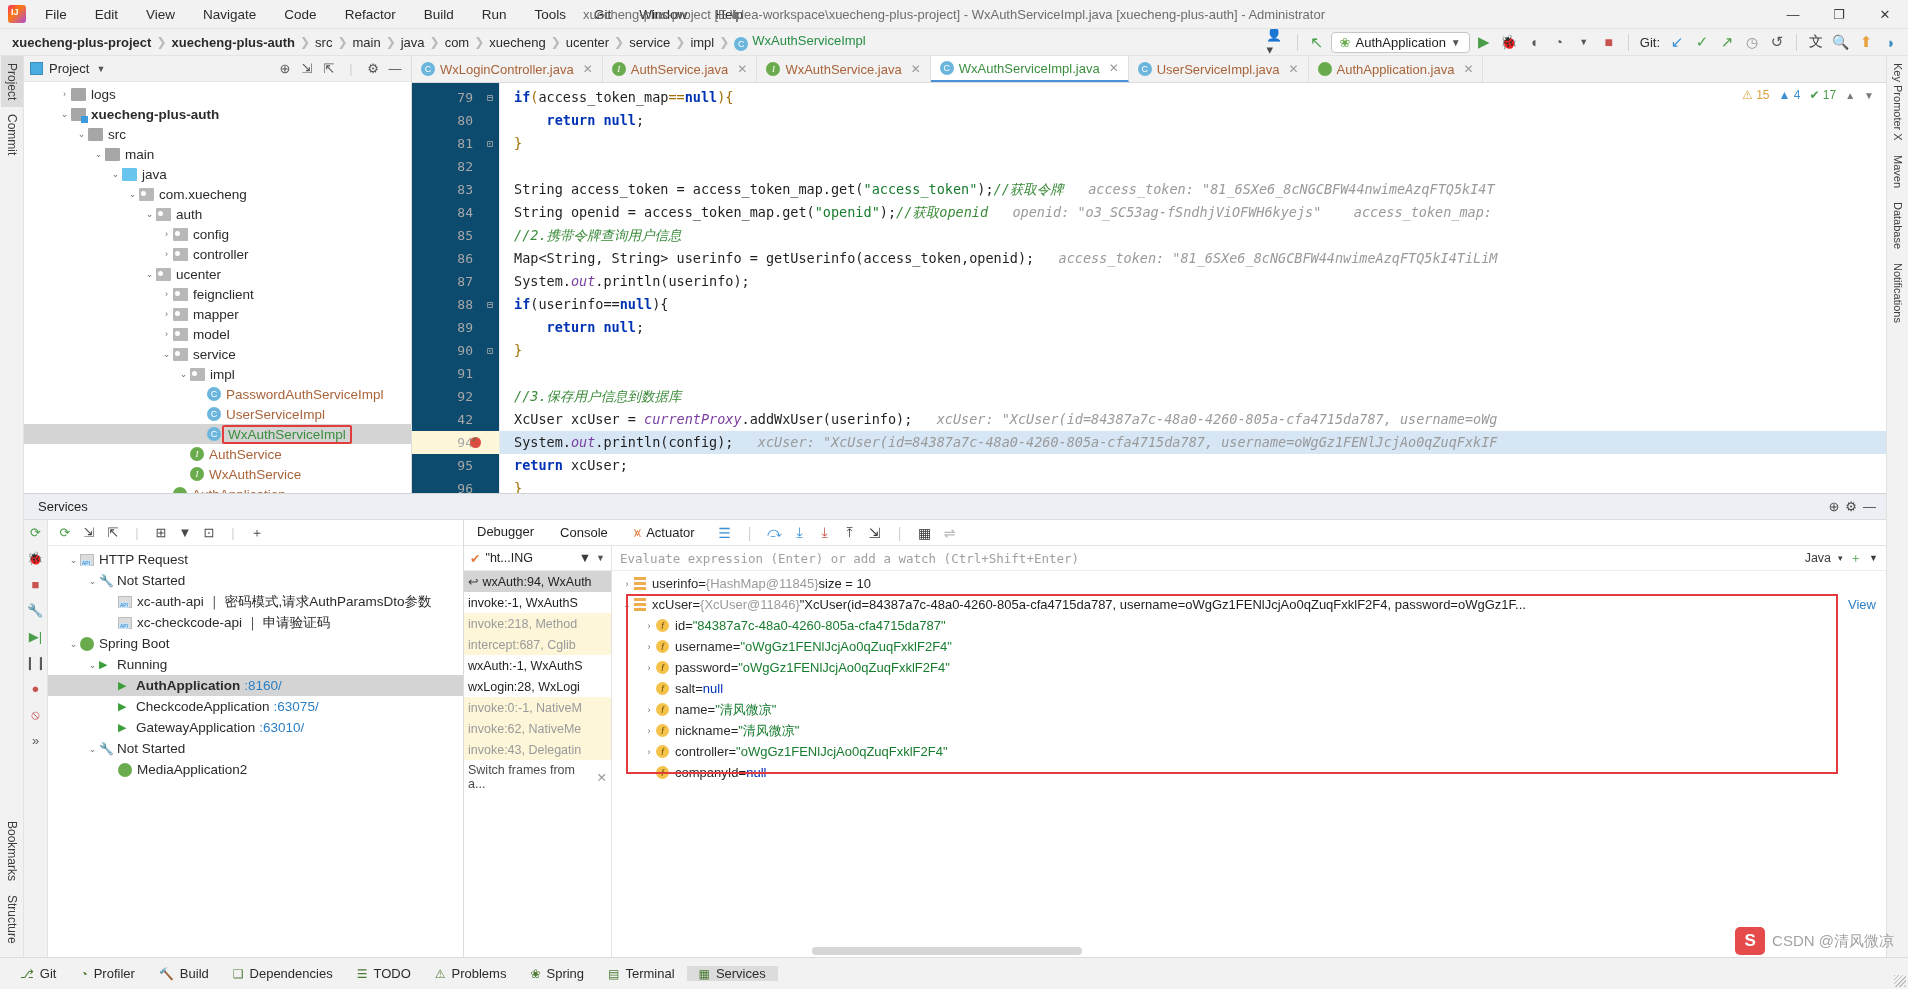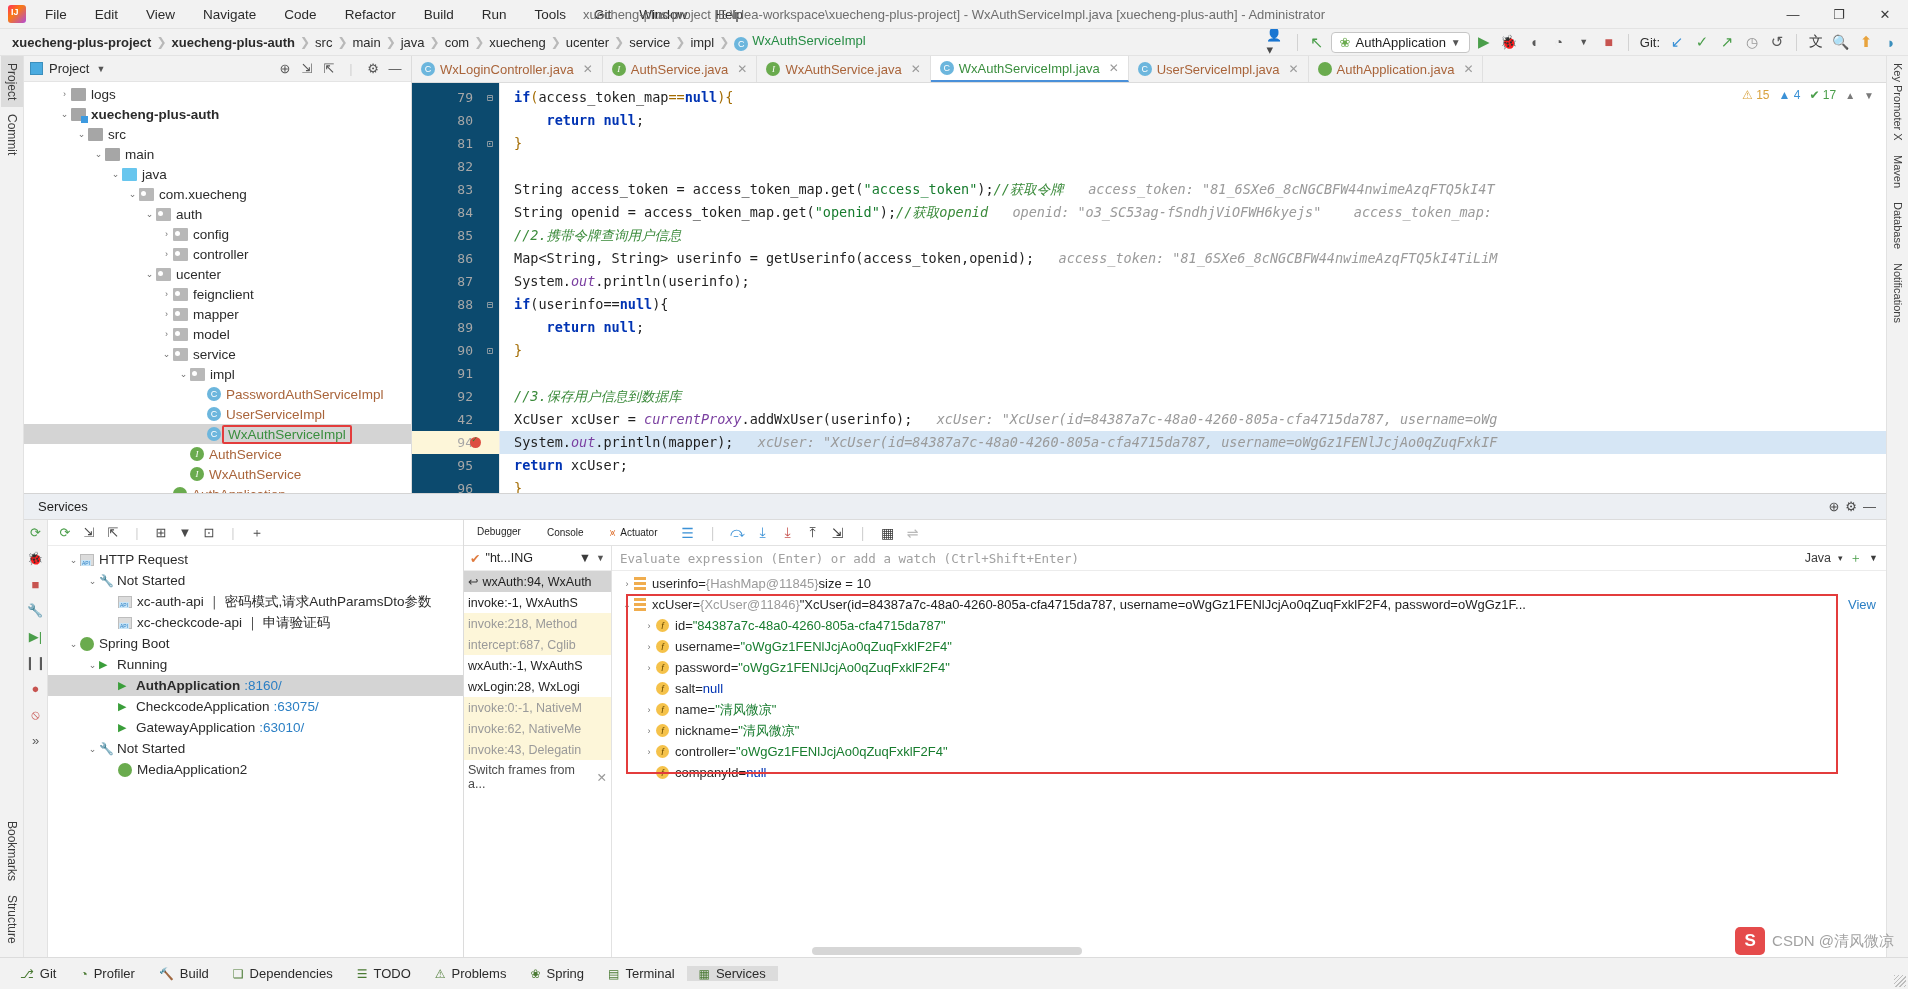--- a/index.html
+++ b/index.html
@@ -144,21 +144,21 @@
   .svc-tree .row { height:21px; }
   .api-ico { width:14px;height:12px;background:#dcdcdc;border:1px solid #bdbdbd;margin-right:5px;flex:none;
              position:relative;}
   .api-ico:after{content:"API";position:absolute;left:0;bottom:-1px;font-size:5px;color:#2b7fc4;
                  background:#c9e5f7;padding:0 1px;}
   .wr-ico{width:13px;margin-right:5px;flex:none;color:#6b6b6b;font-size:12px;}
   .play-ico{width:13px;margin-right:5px;flex:none;color:#3a9e3a;font-size:11px;}
   .svc-right { flex:1; display:flex; flex-direction:column; min-width:0;}
   .dbg-tabs { height:26px; display:flex; align-items:center; border-bottom:1px solid #e2e2e2;
               background:#fff; gap:0; }
-  .dbg-tab { padding:16px 13px; height:20px; display:flex; align-items:center; font-size:10px;}
+  .dbg-tab { padding:16px 13px; height:20px; display:flex; align-items:center; font-size:13px;}
   .dbg-tab.active { border-bottom:2px solid #4a90d9; font-weight:normal;}
   .dbg-ico-row { display:flex; align-items:center; gap:3px; margin-left:6px;}
   .dbg-ico-row span { width:22px;height:21px;display:flex;align-items:center;justify-content:center;font-size:14px;}
   .dbg-body { flex:1; display:flex; min-height:0;}
   .frames { width:148px; border-right:1px solid #e2e2e2; font-size:12.5px; background:#fff;}
   .frm-head { height:25px; display:flex; align-items:center; gap:5px; padding:0 6px;
               border-bottom:1px solid #ececec; font-size:12.5px;}
   .frm { height:21px; display:flex; align-items:center; padding:0 4px; white-space:nowrap;
          overflow:hidden; font-size:12.5px;}
   .frm.sel { background:#d4d4d4; }
@@ -489,21 +489,21 @@
           <div class="cline"><span class="fn">String openid = access_token_map.get(</span><span class="s">"openid"</span><span class="fn">);</span><span class="cm">//获取openid</span>   <span class="hint">openid: "o3_SC53ag-fSndhjViOFWH6kyejs"</span>    <span class="hint">access_token_map:</span></div>
           <div class="cline"><span class="cm">//2.携带令牌查询用户信息</span></div>
           <div class="cline"><span class="fn">Map&lt;String, String&gt; userinfo = getUserinfo(access_token,openid);</span>   <span class="hint">access_token: "81_6SXe6_8cNGCBFW44nwimeAzqFTQ5kI4TiLiM</span></div>
           <div class="cline"><span class="fn">System.</span><span class="stat">out</span><span class="fn">.println(userinfo);</span></div>
           <div class="cline"><span class="k">if</span><span class="fn">(userinfo==</span><span class="k">null</span><span class="fn">){</span></div>
           <div class="cline">    <span class="k">return null</span>;</div>
           <div class="cline"><span class="pl">}</span></div>
           <div class="cline">&nbsp;</div>
           <div class="cline"><span class="cm">//3.保存用户信息到数据库</span></div>
           <div class="cline"><span class="fn">XcUser xcUser = </span><span class="stat">currentProxy</span><span class="fn">.addWxUser(userinfo);</span>   <span class="hint">xcUser: "XcUser(id=84387a7c-48a0-4260-805a-cfa4715da787, username=oWg</span></div>
-          <div class="cline hl"><span class="fn">System.</span><span class="stat">out</span><span class="fn">.println(mapper);</span>   <span class="hint">xcUser: "XcUser(id=84387a7c-48a0-4260-805a-cfa4715da787, username=oWgGz1FENlJcjAo0qZuqFxkIF</span></div>
+          <div class="cline hl"><span class="fn">System.</span><span class="stat">out</span><span class="fn">.println(config);</span>   <span class="hint">xcUser: "XcUser(id=84387a7c-48a0-4260-805a-cfa4715da787, username=oWgGz1FENlJcjAo0qZuqFxkIF</span></div>
           <div class="cline"><span class="k">return</span><span class="fn"> xcUser;</span></div>
           <div class="cline"><span class="pl">}</span></div>
         </div>
       <div class="insp">
         <i style="top:40px;background:#d9a23d;"></i>
         <i style="top:92px;background:#d9a23d;"></i>
         <i style="top:140px;background:#4a9e4a;"></i>
         <i style="top:182px;background:#4a9e4a;"></i>
         <i style="top:218px;background:#d9a23d;"></i>
         <i style="top:258px;background:#4a9e4a;"></i>

